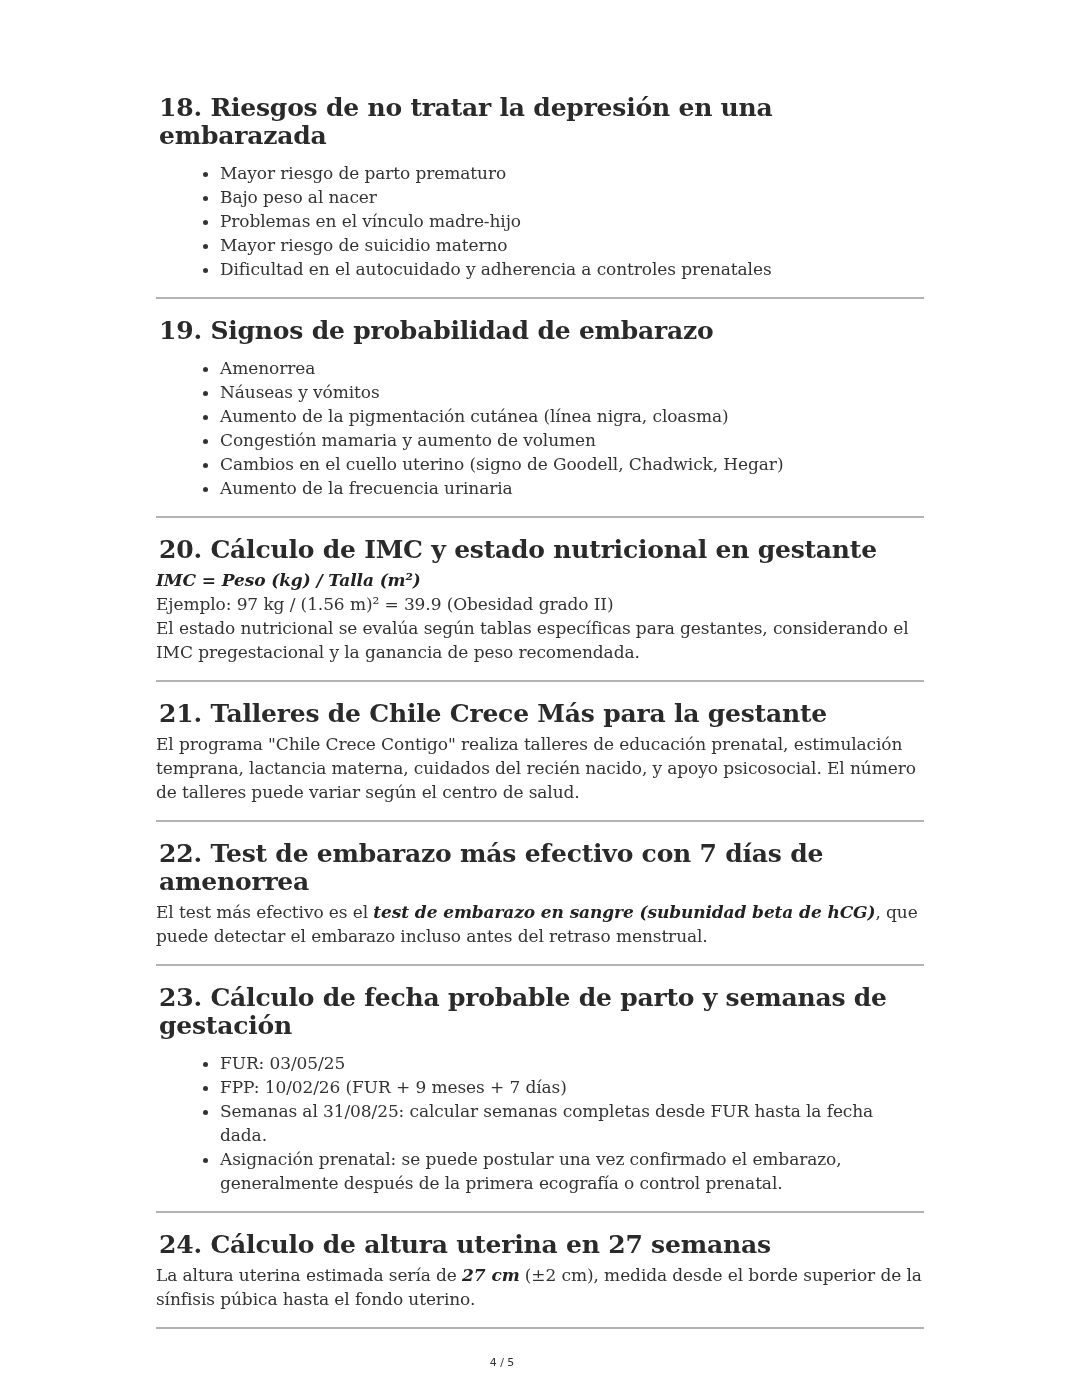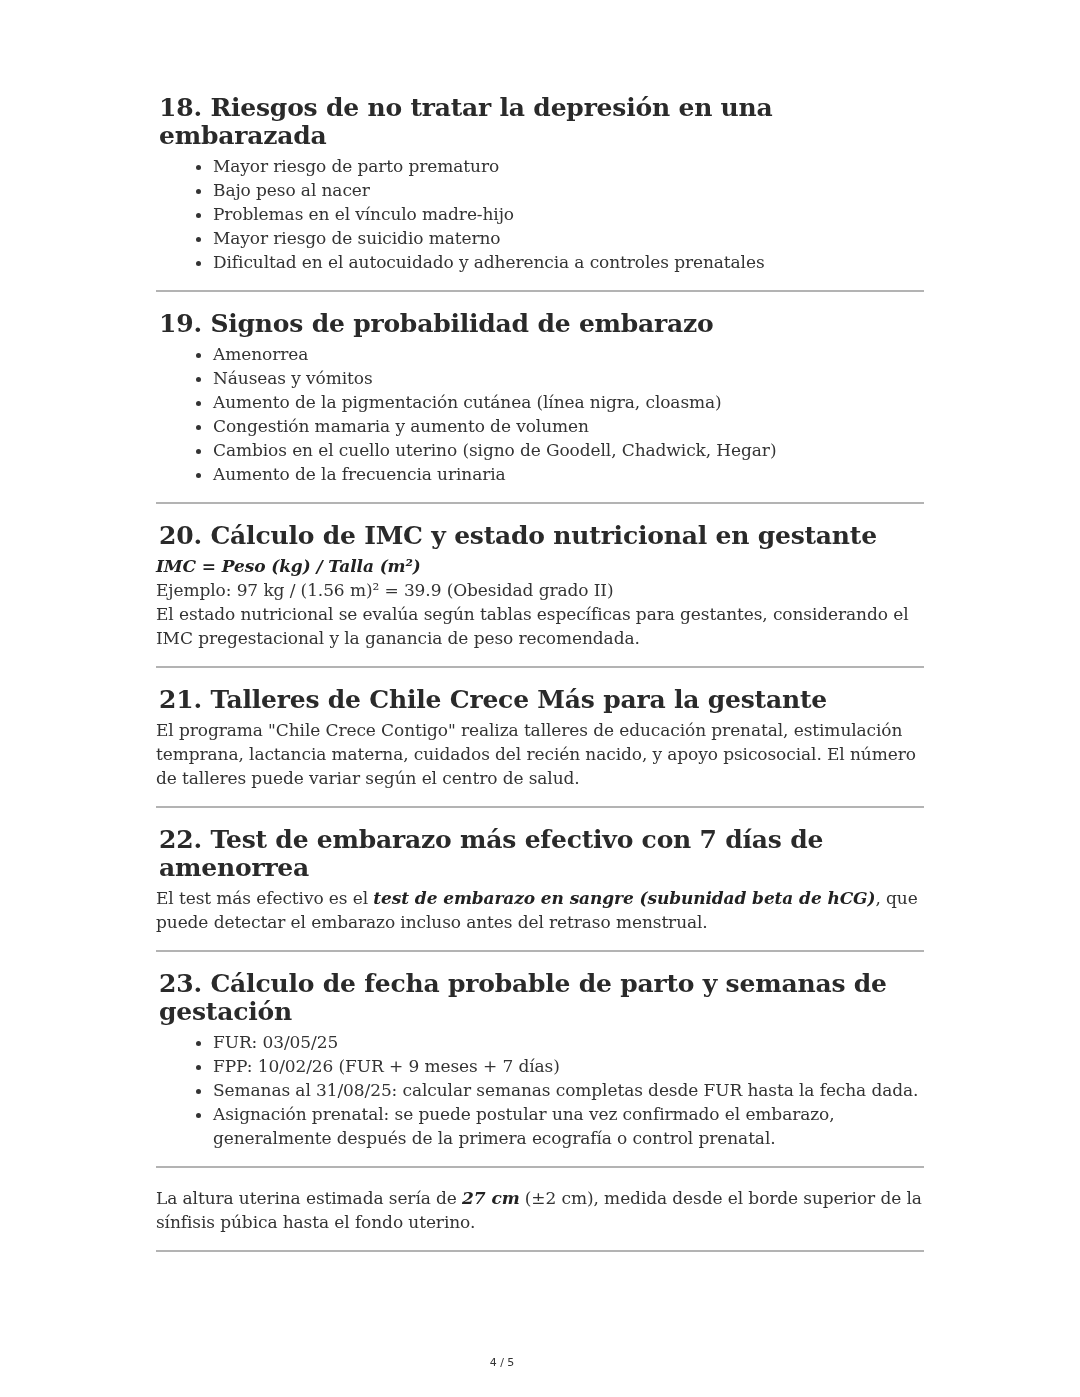--- a/index.html
+++ b/index.html
@@ -1,20 +1,20 @@
 <!DOCTYPE html>
 <html><head>
 <meta charset="utf-8">
 <style>
   html, body { margin: 0; padding: 0; background: #ffffff; }
   body { width: 1080px; height: 1397px; position: relative; font-family: "DejaVu Serif", "Liberation Serif", serif; color: #2b2b2b; }
   .page { position: absolute; left: 156px; top: 94px; width: 768px; }
   .section { }
   h2 { font-size: 25px; font-weight: bold; margin: 0 0 4px 3px; color: #2a2a2a; line-height: 28px; letter-spacing: -0.2px; }
-  ul { margin: 4px; padding: 0 0 0 53px; list-style: disc; }
+  ul { margin: 11px; padding: 0 0 0 53px; list-style: disc; }
   li { font-size: 17px; line-height: 24px; color: #333; letter-spacing: -0.1px; }
   p { margin: 0; font-size: 17px; line-height: 24px; color: #333; letter-spacing: -0.1px; }
   hr { border: none; border-top: 2px solid #b3b3b3; margin: 16px 0 18px 0; }
   .footer { position: absolute; top: 1356px; left: 0; width: 1004px; text-align: center; font-family: "DejaVu Sans", sans-serif; font-size: 11px; color: #333; }
   b { font-weight: bold; color: #222; font-style: italic; }
 </style>
 </head>
 <body>
 
 <div class="page">
@@ -69,19 +69,20 @@
     <ul>
       <li>FUR: 03/05/25</li>
       <li>FPP: 10/02/26 (FUR + 9 meses + 7 días)</li>
       <li>Semanas al 31/08/25: calcular semanas completas desde FUR hasta la fecha dada.</li>
       <li>Asignación prenatal: se puede postular una vez confirmado el embarazo, generalmente después de la primera ecografía o control prenatal.</li>
     </ul>
   </div>
   <hr>
 
   <div class="section">
+    <h2>24. Cálculo de altura uterina en 27 semanas</h2>
     <p><span>La altura uterina estimada sería de </span><b>27 cm</b><span> (±2 cm), medida desde el borde superior de la sínfisis púbica hasta el fondo uterino.</span></p>
   </div>
   <hr>
 
 </div>
 
 <div class="footer">4 / 5</div>
 
 </body></html>

